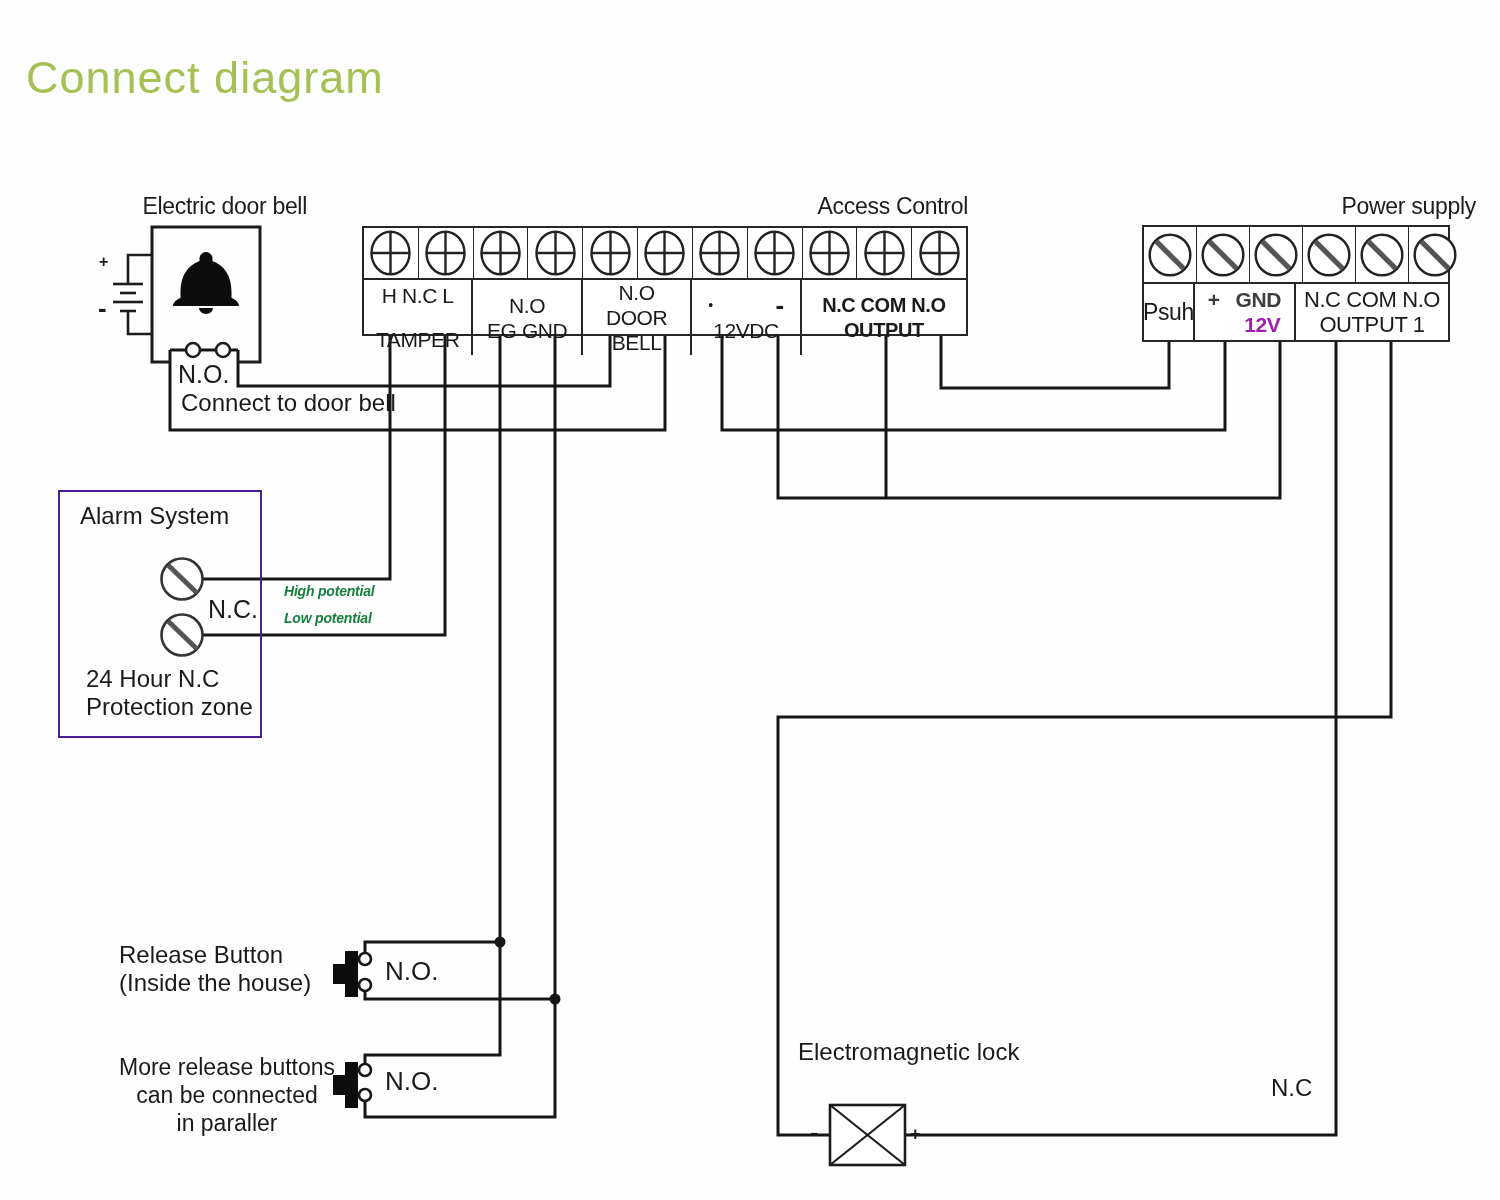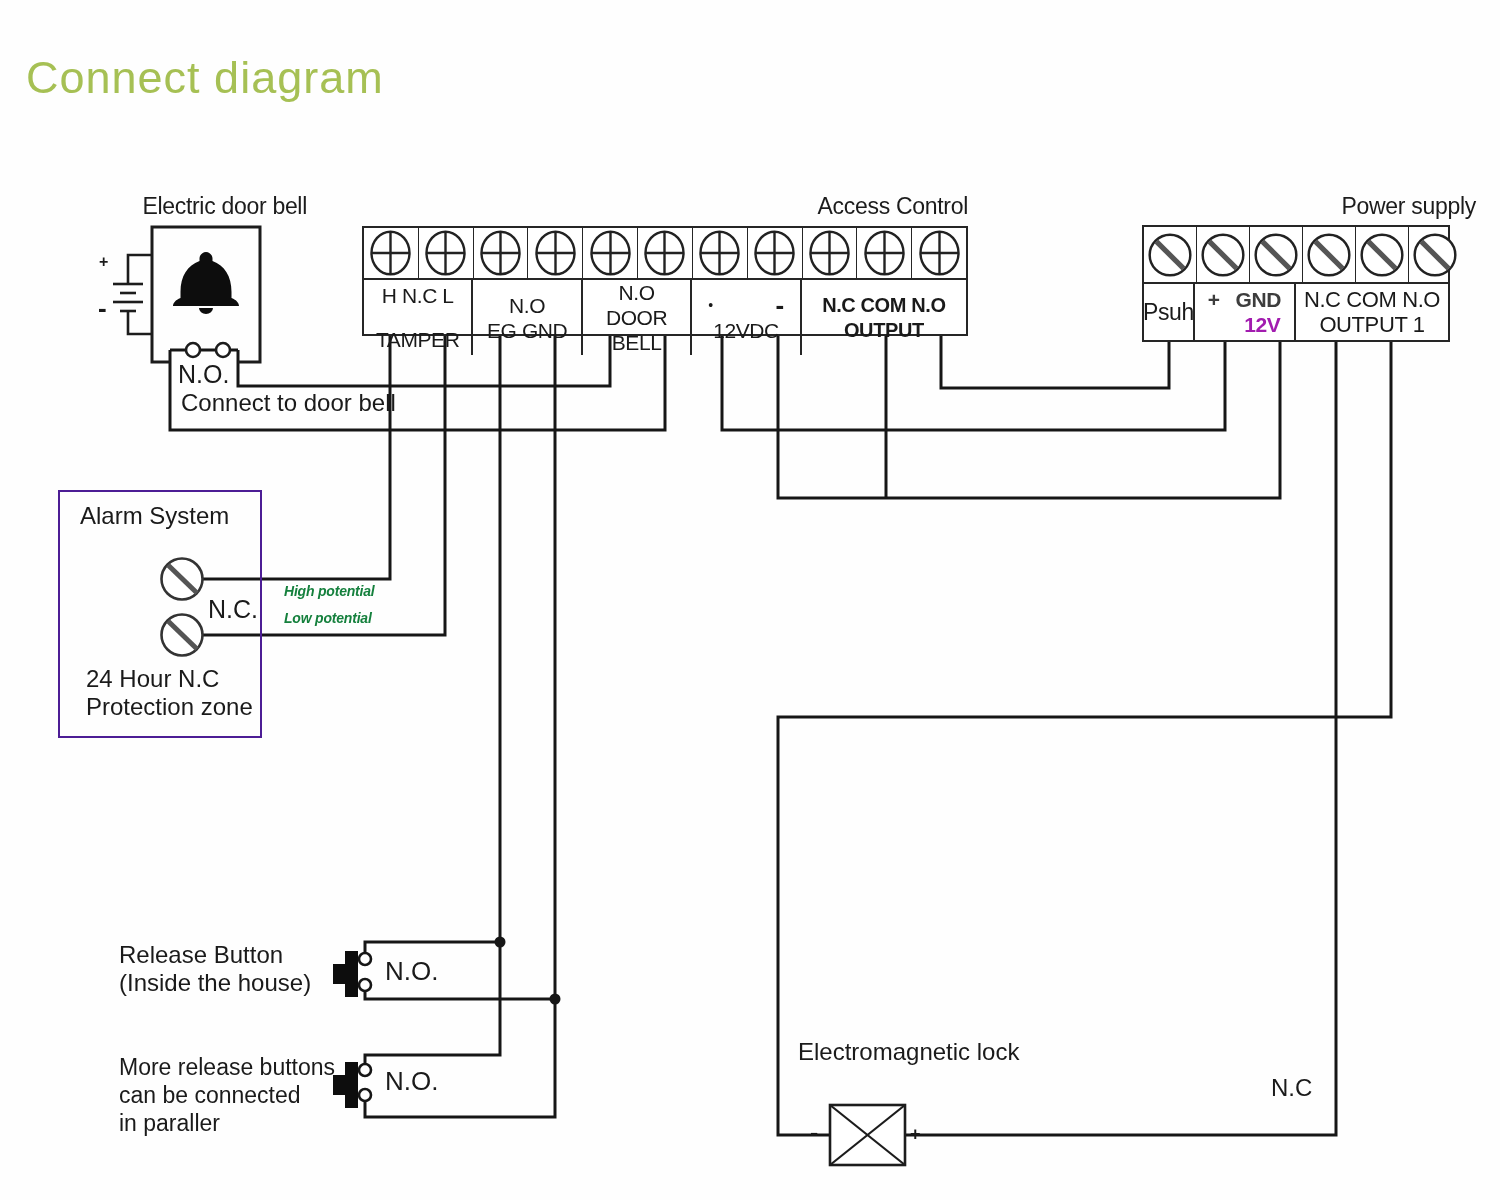--- a/index.html
+++ b/index.html
@@ -295,21 +295,21 @@
 
   <div class="abs txt graybold" style="left:284px;top:583px;">High potential</div>
   <div class="abs txt graybold" style="left:284px;top:610px;">Low potential</div>
 
   <div class="abs txt" style="left:119px;top:941px;font-size:24px;line-height:28px;">
     <div>Release Button</div>
     <div>(Inside the house)</div>
   </div>
   <div class="abs txt" style="left:385px;top:956px;font-size:26px;">N.O.</div>
 
-  <div class="abs txt" style="left:119px;top:1053px;font-size:23px;line-height:28px;">
+  <div class="abs txt" style="left:119px;top:1053px;font-size:23px;line-height:28px;text-align:center;">
     <div>More release buttons</div>
     <div>can be connected</div>
     <div>in paraller</div>
   </div>
   <div class="abs txt" style="left:385px;top:1066px;font-size:26px;">N.O.</div>
 
   <div class="abs txt" style="left:798px;top:1038px;font-size:24px;">Electromagnetic lock</div>
   <div class="abs txt" style="left:1271px;top:1074px;font-size:24px;">N.C</div>
   <div class="abs txt" style="left:810px;top:1118px;font-size:25px;font-weight:bold;">-</div>
   <div class="abs txt" style="left:910px;top:1124px;font-size:18px;font-weight:bold;">+</div>

